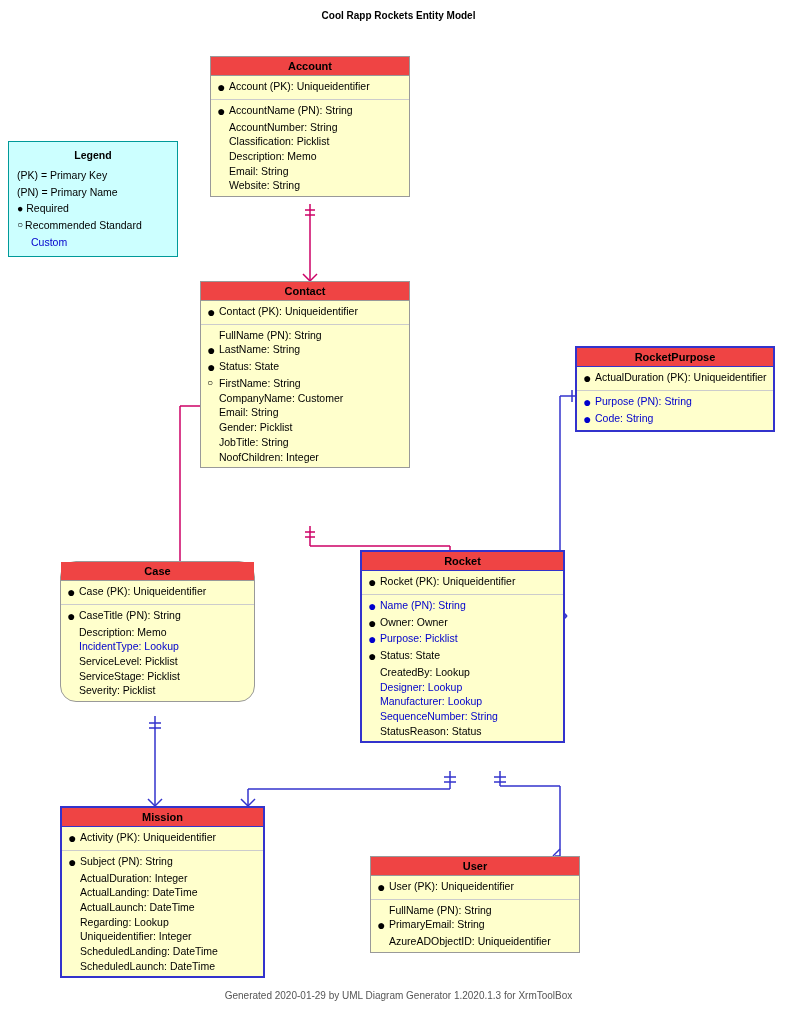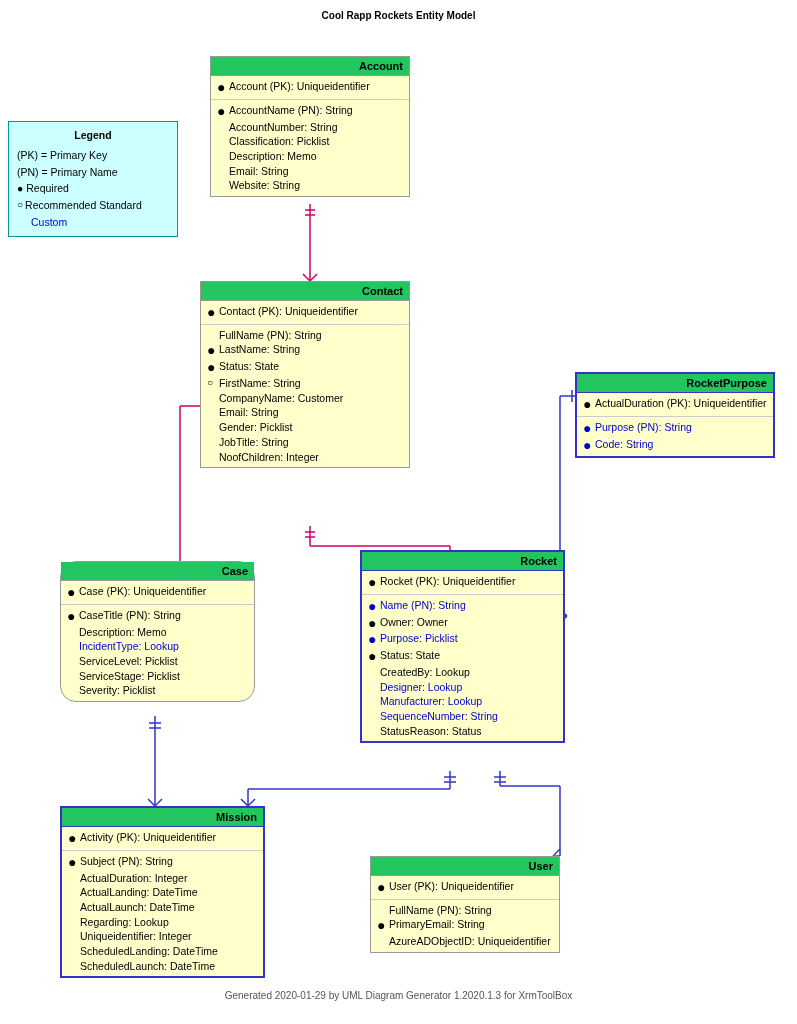--- a/index.html
+++ b/index.html
@@ -33,23 +33,23 @@
       background: #ffffcc;
       border: 1px solid #999;
       font-size: 10.5px;
     }
 
     .entity.blue-border {
       border: 2px solid #3333cc;
     }
 
     .entity-header {
-      background: #22c55e;
+      background: #ef4444;
       border-bottom: 1px solid #999;
-      text-align: right;
+      text-align: center;
       font-weight: bold;
       padding: 3px 6px;
       font-size: 11px;
     }
 
     .entity.blue-border .entity-header {
       border-bottom: 1px solid #3333cc;
     }
 
     .entity-section {
@@ -92,20 +92,21 @@
     }
 
     
     .legend {
       position: absolute;
       background: #ccffff;
       border: 1px solid #009999;
       padding: 5px 8px;
       font-size: 10.5px;
       line-height: 1.6;
+      margin-top: 20px;
     }
 
     .legend-title {
       font-weight: bold;
       text-align: center;
       margin-bottom: 3px;
     }
 
     
     .footer {
@@ -292,21 +293,21 @@
         <span class="no-bullet">&nbsp;</span>
         <span>JobTitle: String</span>
       </div>
       <div class="entity-row">
         <span class="no-bullet">&nbsp;</span>
         <span>NoofChildren: Integer</span>
       </div>
     </div>
   </div>
 
-  <div class="entity blue-border" style="left:575px; top:320px; width:200px;margin-top:26px;">
+  <div class="entity blue-border" style="left:575px; top:320px; width:200px;">
     <div class="entity-header">RocketPurpose</div>
     <div class="entity-section">
       <div class="entity-row">
         <span class="bullet">●</span>
         <span>ActualDuration (PK): Uniqueidentifier</span>
       </div>
     </div>
     <div class="entity-section">
       <div class="entity-row blue-text">
         <span class="bullet" style="color:#0000cc;">●</span>
@@ -440,21 +441,21 @@
         <span class="no-bullet">&nbsp;</span>
         <span>ScheduledLanding: DateTime</span>
       </div>
       <div class="entity-row">
         <span class="no-bullet">&nbsp;</span>
         <span>ScheduledLaunch: DateTime</span>
       </div>
     </div>
   </div>
 
-  <div class="entity" style="left:370px; top:830px; width:190px;">
+  <div class="entity" style="left:370px; top:830px; width:210px;">
     <div class="entity-header">User</div>
     <div class="entity-section">
       <div class="entity-row">
         <span class="bullet">●</span>
         <span>User (PK): Uniqueidentifier</span>
       </div>
     </div>
     <div class="entity-section">
       <div class="entity-row">
         <span class="no-bullet">&nbsp;</span>

